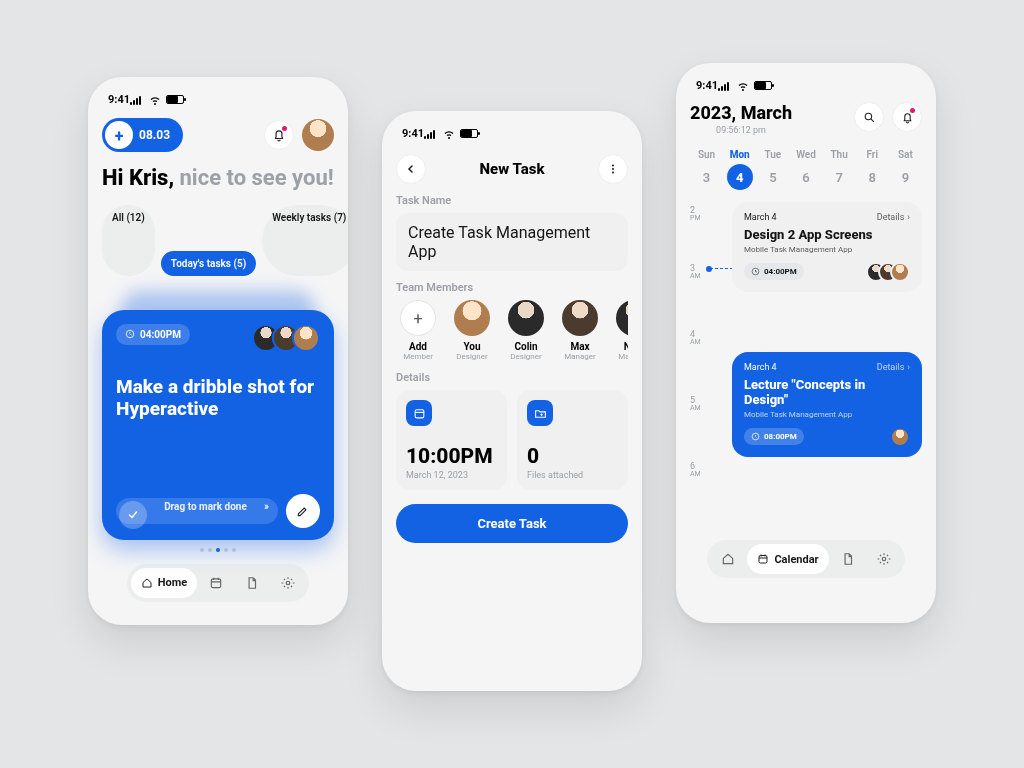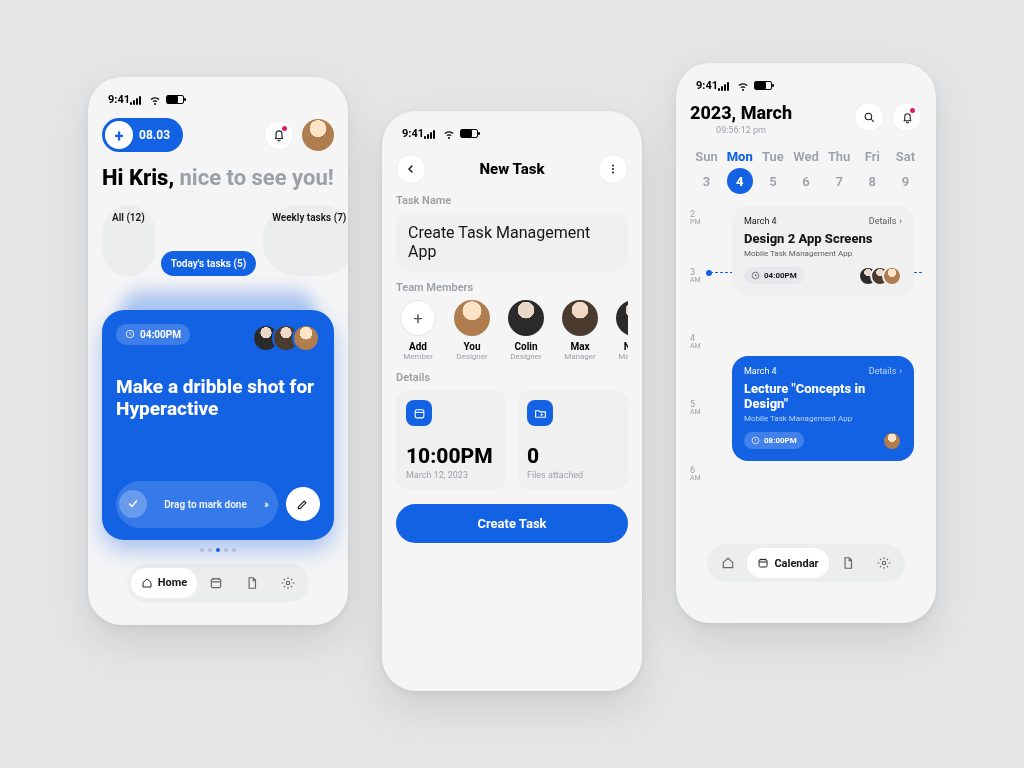--- a/index.html
+++ b/index.html
@@ -59,21 +59,21 @@
   .cardstack{position:relative;margin-top:16px;height:248px;}
   .ghost{position:absolute;left:8%;right:8%;height:44px;top:-2px;border-radius:20px;background:rgba(19,98,228,.30);filter:blur(8px);}
   .card{position:absolute;inset:18px 0 0 0;background:var(--blue);border-radius:22px;color:#fff;padding:14px 14px 12px;display:flex;flex-direction:column;box-shadow:0 10px 22px rgba(19,98,228,.35);}
   .card .top{display:flex;justify-content:space-between;align-items:flex-start;}
   .timechip{display:inline-flex;align-items:center;gap:5px;background:rgba(255,255,255,.18);padding:5px 9px;border-radius:999px;font-size:10px;font-weight:700;}
   .avgroup{display:flex;}
   .avgroup .avatar{width:28px;height:28px;border:2px solid var(--blue);margin-left:-8px;}
   .avgroup .avatar:first-child{margin-left:0;}
   .card h2{font-size:19px;line-height:1.18;font-weight:800;margin:24px 0 0;}
   .card .swipe{margin-top:auto;display:flex;align-items:center;gap:8px;}
-  .swipe .track{flex:1;background:rgba(255,255,255,.15);border-radius:999px;height:47px;display:flex;align-items:center;padding:3px;position:relative;}
+  .swipe .track{flex:1;background:rgba(255,255,255,.15);border-radius:999px;height:26px;display:flex;padding:3px;position:relative;}
   .swipe .knob{width:28px;height:28px;border-radius:50%;background:rgba(255,255,255,.25);display:flex;align-items:center;justify-content:center;font-size:12px;}
   .swipe .label{flex:1;text-align:center;font-size:10px;font-weight:700;opacity:.9;}
   .swipe .chev{display:flex;gap:-2px;font-size:10px;opacity:.9;padding-right:8px;letter-spacing:-2px;}
   .swipe .edit{width:34px;height:34px;border-radius:50%;background:#fff;color:var(--text);display:flex;align-items:center;justify-content:center;}
   .pager{display:flex;justify-content:center;margin-top:8px;}
   .tabbar{margin-top:12px;display:flex;justify-content:center;}
   .tabbar .wrap{background:var(--chip);border-radius:999px;padding:4px;display:flex;gap:2px;}
   .tabbar .t{width:34px;height:30px;border-radius:999px;display:flex;align-items:center;justify-content:center;color:#5b5f66;}
   .tabbar .t.on{background:#fff;color:var(--text);font-weight:700;font-size:11px;width:auto;padding:0 10px;gap:5px;}
 
@@ -96,30 +96,30 @@
   .dcard .big{font-size:21px;font-weight:800;margin-top:auto;}
   .dcard .sub{font-size:9px;color:var(--muted);margin-top:2px;}
   .cta{margin-top:14px;background:var(--blue);color:#fff;border-radius:999px;text-align:center;padding:12px;font-weight:700;font-size:13px;}
 
   
   .s3 .hdr3{display:flex;justify-content:space-between;align-items:flex-start;text-align:center;}
   .s3 .month{font-size:18px;font-weight:800;}
   .s3 .clock{font-size:9px;color:var(--muted);margin-top:2px;}
   .week{display:flex;justify-content:space-between;margin-top:14px;text-align:center;}
   .day{flex:1;display:flex;flex-direction:column;align-items:center;gap:4px;}
-  .day .dn{font-size:13px;color:var(--muted);font-weight:600;}
+  .day .dn{font-size:10px;color:var(--muted);font-weight:600;}
   .day .num{font-size:13px;color:var(--muted);font-weight:600;width:26px;height:26px;display:flex;align-items:center;justify-content:center;}
   .day.on .dn{color:var(--blue);font-weight:800;}
   .day.on .num{background:var(--blue);color:#fff;border-radius:50%;font-weight:800;}
   .timeline{position:relative;margin-top:12px;height:330px;}
   .tlabel{position:absolute;left:0;font-size:9px;color:var(--muted);text-align:left;line-height:1;}
   .tlabel span{display:block;font-size:7px;}
   .nowline{position:absolute;left:20px;right:0;border-top:1.5px dashed var(--blue);}
   .nowline:before{content:"";position:absolute;left:-4px;top:-3px;width:6px;height:6px;border-radius:50%;background:var(--blue);}
-  .ev{position:absolute;left:42px;right:8px;border-radius:16px;padding:10px 12px;}
+  .ev{position:absolute;left:42px;right:0;border-radius:16px;padding:10px 12px;}
   .ev .er{display:flex;justify-content:space-between;align-items:center;font-size:9px;}
   .ev .det{display:flex;align-items:center;gap:3px;opacity:.7;}
   .ev h3{font-size:13px;font-weight:800;margin:6px 0 2px;line-height:1.15;}
   .ev .esub{font-size:8px;opacity:.7;}
   .ev .ebot{display:flex;justify-content:space-between;align-items:center;margin-top:8px;}
   .ev .tchip{display:inline-flex;align-items:center;gap:4px;border-radius:999px;padding:4px 7px;font-size:8px;font-weight:700;}
   .ev.white{background:var(--card);color:var(--text);}
   .ev.white .tchip{background:#e6e7ea;}
   .ev.white .avgroup .avatar{border-color:var(--card);width:20px;height:20px;}
   .ev.blue{background:var(--blue);color:#fff;}

